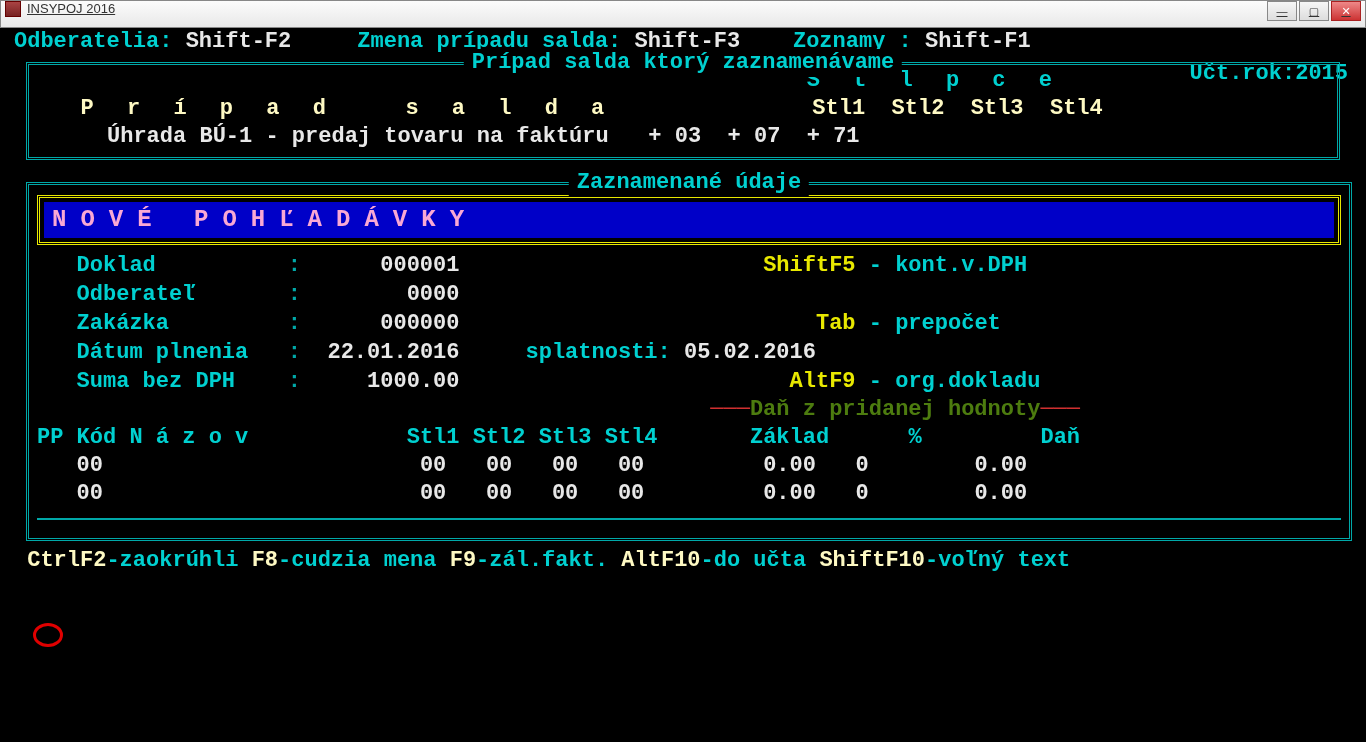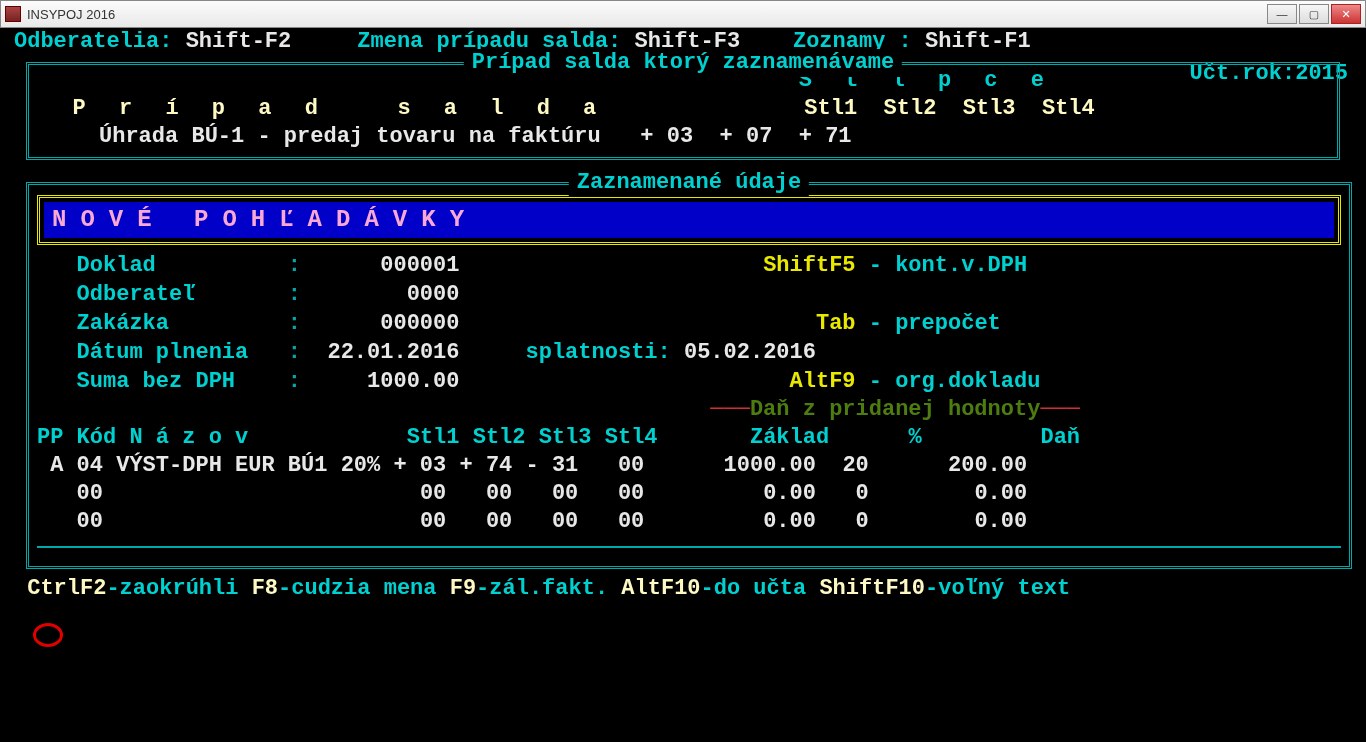--- a/index.html
+++ b/index.html
@@ -10,26 +10,27 @@
     font-weight: bold;
     width: 1366px;
     height: 742px;
     overflow: hidden;
   }
   .window-chrome {
     background: linear-gradient(#fcfcfc, #e8e8e8);
     height: 28px;
     border: 1px solid #888;
     display: flex;
-    align-items: center;
+    align-items: flex-start;
     padding: 0 4px;
     font-family: "Segoe UI", sans-serif;
     font-size: 13px;
     font-weight: normal;
     color: #333;
+    text-decoration: underline;
   }
   .window-chrome .app-icon {
     width: 16px; height: 16px;
     background: linear-gradient(#a44, #722);
     margin-right: 6px;
     border: 1px solid #600;
   }
   .window-controls { margin-left: auto; display: flex; gap: 2px; }
   .win-btn {
     width: 30px; height: 20px;
@@ -49,21 +50,21 @@
     position: relative;
   }
   .cyan { color: #00d0d0; }
   .white { color: #e8e8e8; }
   .red { color: #fef9c3; }
   .yellow { color: #e8e800; }
   .topbar { white-space: pre; }
   .box1 {
     border: 3px double #00a8a8;
     margin: 6px 12px 6px 12px;
-    padding: 2px 0 6px 4px;
+    padding: 2px 0 6px 12px;
     position: relative;
   }
   .box1-title {
     position: absolute;
     top: -16px; left: 50%;
     transform: translateX(-50%);
     background: #000;
     padding: 0 8px;
   }
   .letterspaced { letter-spacing: 10px; }
@@ -166,21 +167,20 @@
       <div class="row">   <span class="cyan">Zakázka</span>         :      <span class="white">000000</span>                           <span class="yellow">Tab</span><span class="cyan"> - prepočet</span></div>
       <div class="row">   <span class="cyan">Dátum plnenia</span>   :  <span class="white">22.01.2016</span>     <span class="cyan">splatnosti:</span> <span class="white">05.02.2016</span></div>
       <div class="row">   <span class="cyan">Suma bez DPH</span>    :     <span class="white">1000.00</span>                         <span class="yellow">AltF9</span><span class="cyan"> - org.dokladu</span></div>
     </div>
 
     <div class="vat-line">                                                   ───<span class="vat-title">Daň z pridanej hodnoty</span>───</div>
     <div class="row cyan"><span>PP</span> <span>Kód</span> <span>N á z o v</span>            <span>Stl1</span> <span>Stl2</span> <span>Stl3</span> <span>Stl4</span>       <span>Základ</span>      <span>%</span>         <span>Daň</span></div>
 
     <span class="circle-annot" style="left:4px; top:438px;"></span>
 
-    <div class="row white"> <span>A</span> <span>04</span> <span>VÝST-DPH EUR BÚ1 20%</span> <span>+ 03</span> <span>+ 74</span> <span>- 31</span>   <span>00</span>      <span>1000.00</span>  <span>20</span>      <span>200.00</span></div>
     <div class="row white"> <span> </span> <span>00</span>                        <span>00</span>   <span>00</span>   <span>00</span>   <span>00</span>         <span>0.00</span>   <span>0</span>        <span>0.00</span></div>
     <div class="row white"> <span> </span> <span>00</span>                        <span>00</span>   <span>00</span>   <span>00</span>   <span>00</span>         <span>0.00</span>   <span>0</span>        <span>0.00</span></div>
 
     <hr class="hr">
 
   </div>
 
   <div class="footer-hints"> <span class="red">CtrlF2</span><span class="cyan">-zaokrúhli </span><span class="red">F8</span><span class="cyan">-cudzia mena </span><span class="red">F9</span><span class="cyan">-zál.fakt. </span><span class="red">AltF10</span><span class="cyan">-do učta </span><span class="red">ShiftF10</span><span class="cyan">-voľný text</span></div>
 
 </div>

